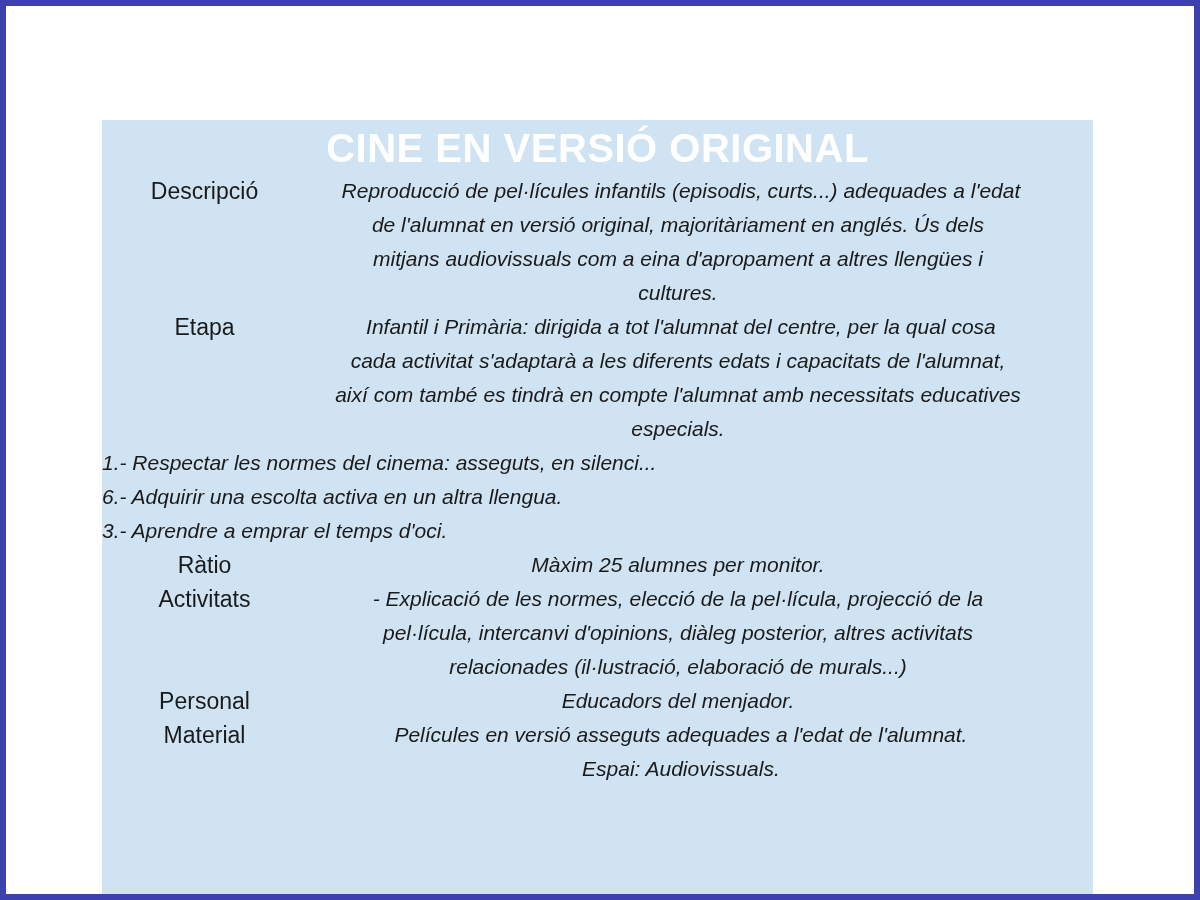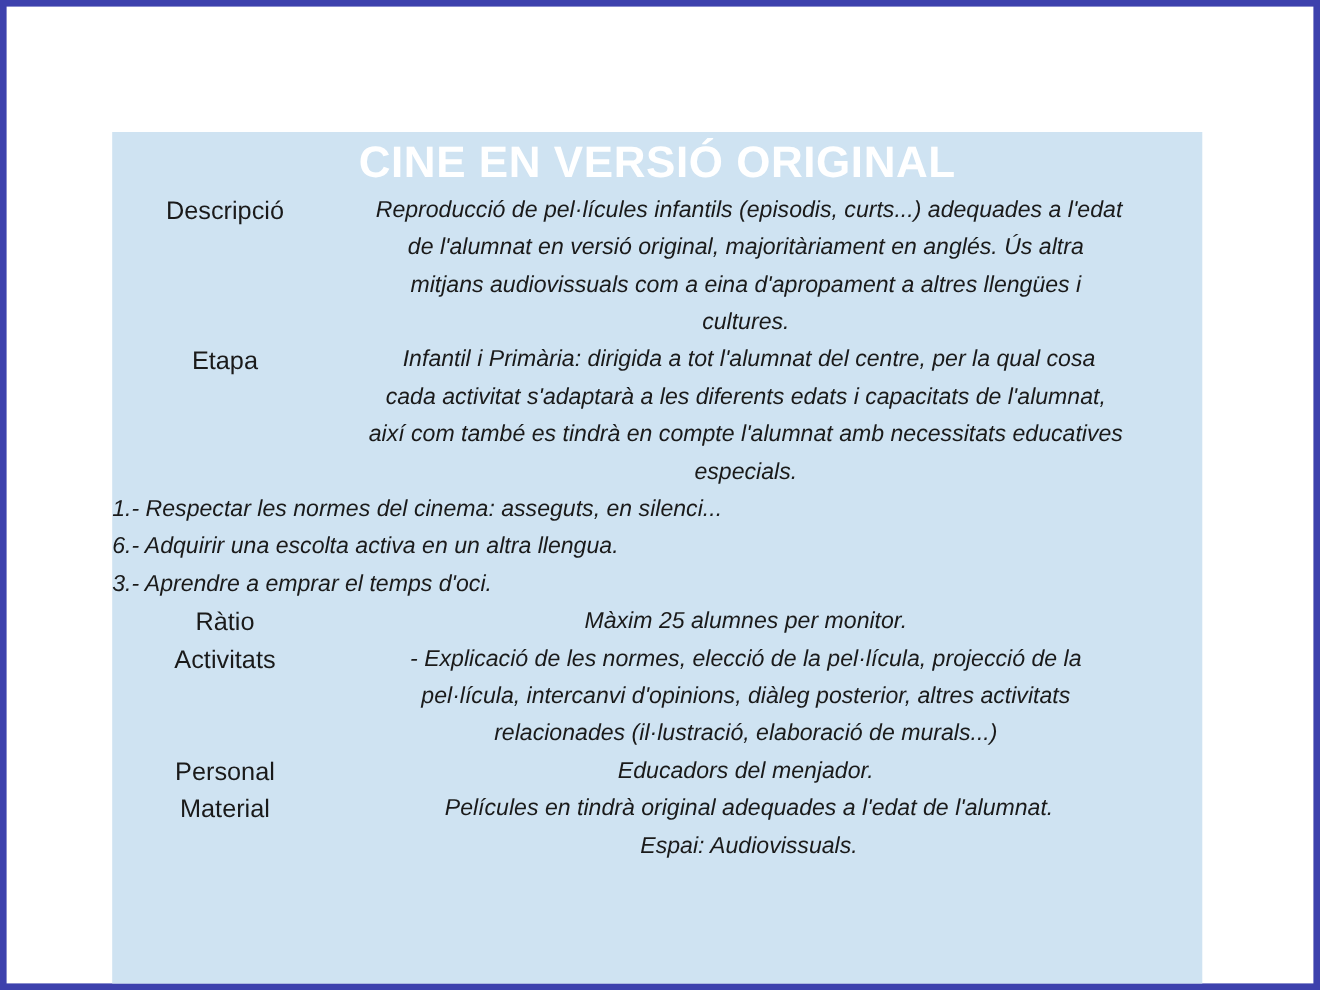--- a/index.html
+++ b/index.html
@@ -67,21 +67,21 @@
 </head>
 <body style="border-color: rgb(61, 65, 173);">
 
 <div class="panel" style="background: rgb(207, 227, 242);">
   <div class="card-title" style="color: rgb(255, 255, 255);">CINE EN VERSIÓ ORIGINAL</div>
   <div class="rows" id="rows">
       <div class="info-row">
         <div class="row-label">Descripció</div>
         <div class="row-lines">
           <div class="row-text-line"> Reproducció de pel·lícules infantils (episodis, curts...) adequades a l'edat</div>
-          <div class="row-text-line">de l'alumnat en versió original, majoritàriament en anglés. Ús altra</div>
+          <div class="row-text-line">de l'alumnat en versió original, majoritàriament en anglés. Ús dels</div>
           <div class="row-text-line">mitjans audiovissuals com a eina d'apropament a altres llengües i</div>
           <div class="row-text-line">cultures.</div>
         </div>
       </div>
       <div class="info-row">
         <div class="row-label">Etapa</div>
         <div class="row-lines">
           <div class="row-text-line"> Infantil i Primària: dirigida a tot l'alumnat del centre, per la qual cosa</div>
           <div class="row-text-line">cada activitat s'adaptarà a les diferents edats i capacitats de l'alumnat,</div>
           <div class="row-text-line">així com també es tindrà en compte l'alumnat amb necessitats educatives</div>
@@ -111,18 +111,18 @@
       </div>
       <div class="info-row">
         <div class="row-label">Personal</div>
         <div class="row-lines">
           <div class="row-text-line">Educadors del menjador.</div>
         </div>
       </div>
       <div class="info-row">
         <div class="row-label">Material</div>
         <div class="row-lines">
-          <div class="row-text-line"> Películes en tindrà original adequades a l'edat de l'alumnat.</div>
+          <div class="row-text-line"> Películes en versió asseguts adequades a l'edat de l'alumnat.</div>
           <div class="row-text-line"> Espai: Audiovissuals.</div>
         </div>
       </div>
     </div>
 </div>
 
 </body></html>

